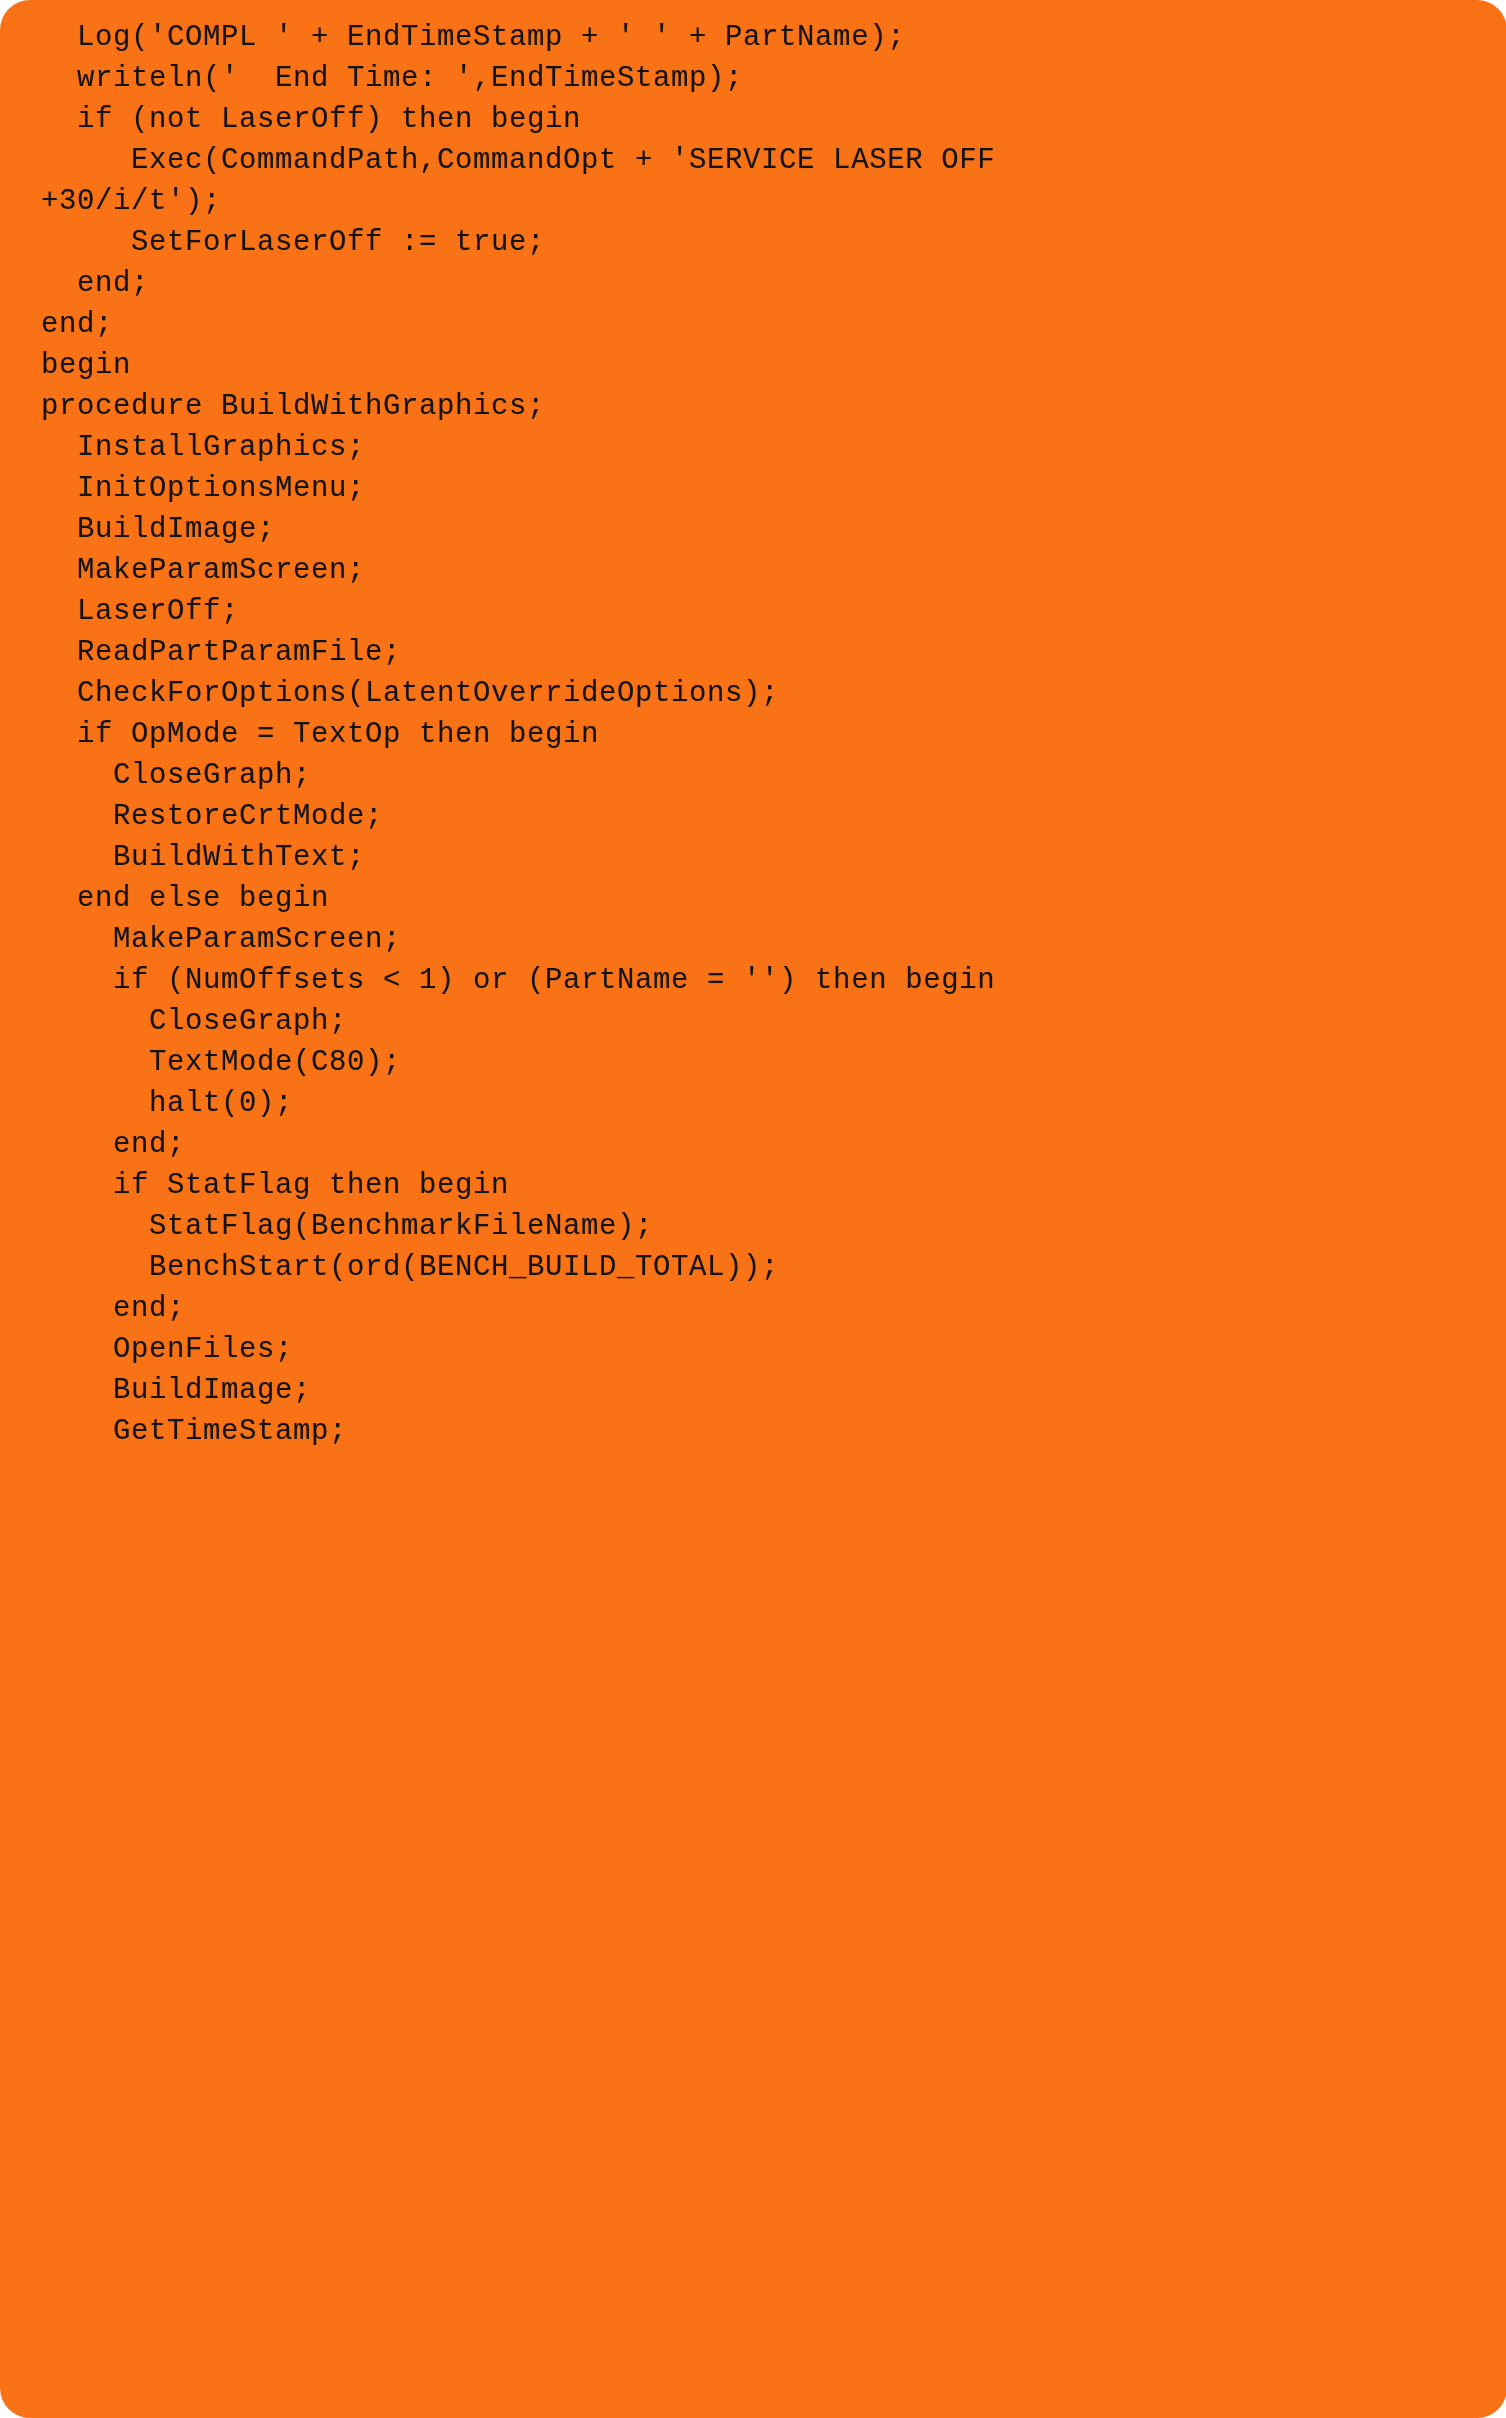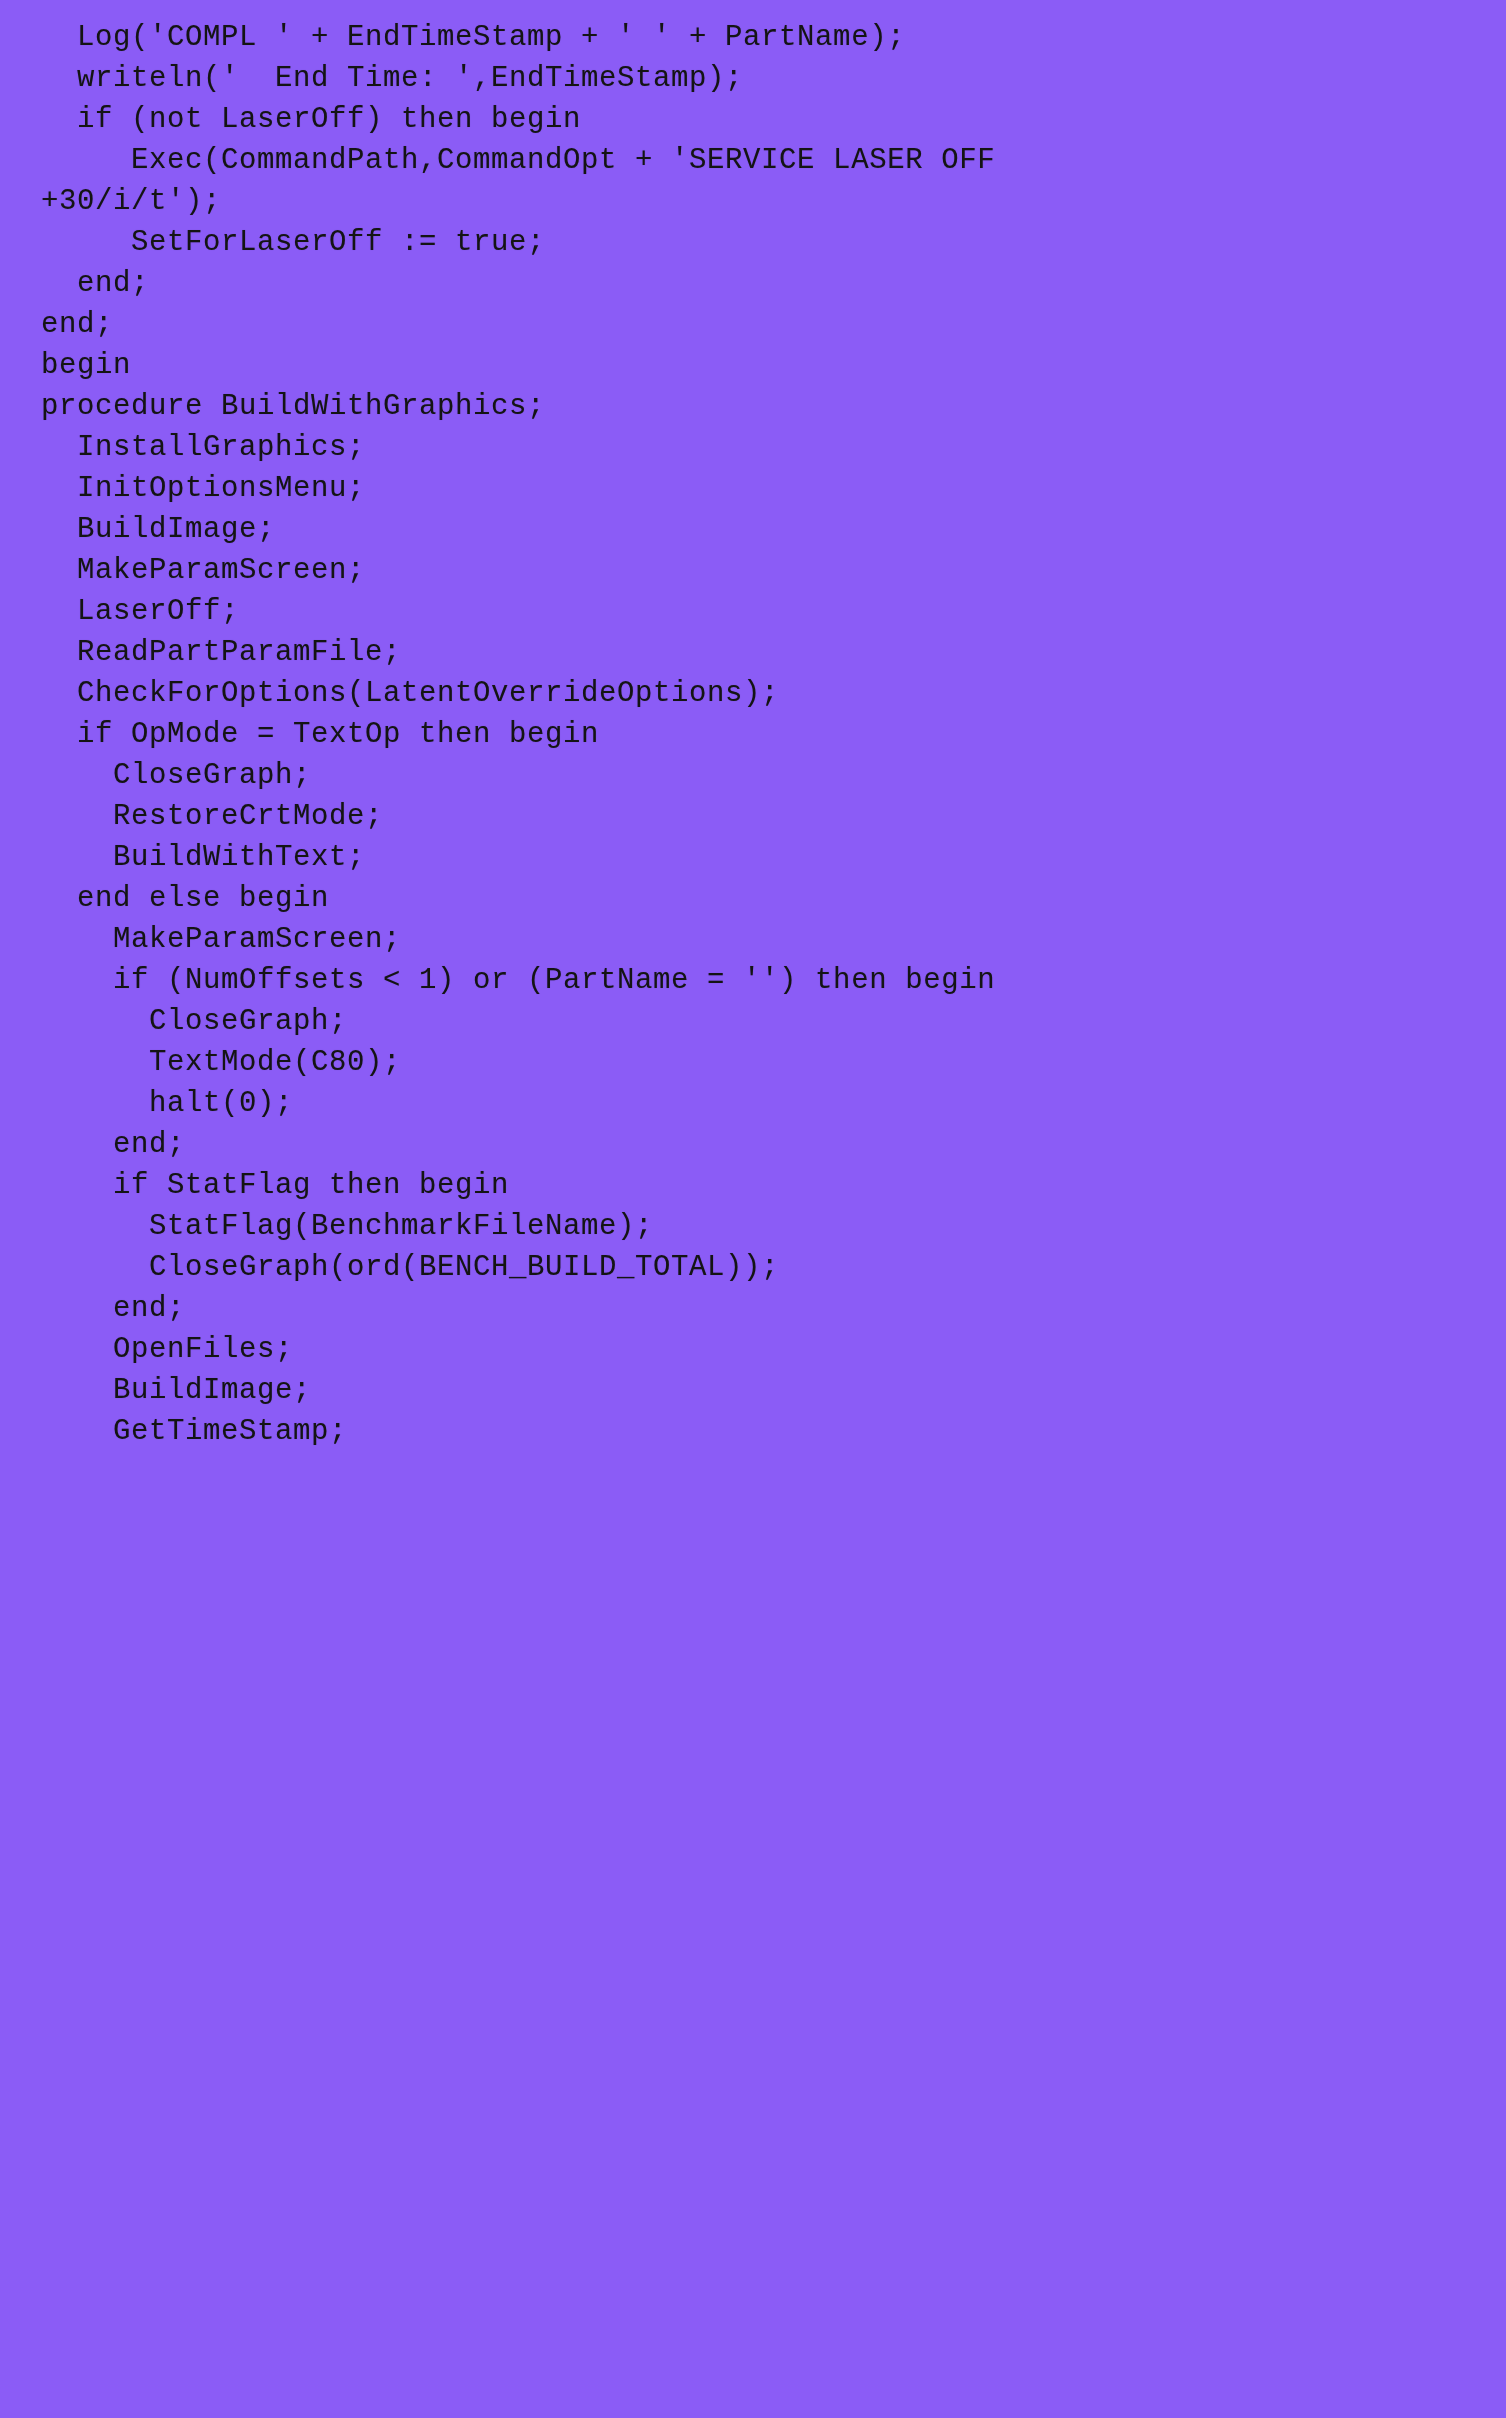--- a/index.html
+++ b/index.html
@@ -9,23 +9,24 @@
   }
   body {
     width: 1507px;
     min-height: 2418px;
     font-family: "Liberation Mono", "DejaVu Sans Mono", monospace;
   }
   .page {
     position: relative;
     width: 1507px;
     min-height: 2418px;
-    background: #8b5cf6;
+    background: #f97316;
     padding: 0;
     box-sizing: border-box;
+    border-radius: 30px;
   }
   .code-block {
     position: absolute;
     left: 41px;
     top: 17px;
     width: 1422px;
   }
   .code-line {
     font-family: "Liberation Mono", "DejaVu Sans Mono", monospace;
     font-size: 29px;
@@ -69,20 +70,20 @@
     <div class="code-line">    BuildWithText;</div>
     <div class="code-line">  end else begin</div>
     <div class="code-line">    MakeParamScreen;</div>
     <div class="code-line">    if (NumOffsets &lt; 1) or (PartName = '') then begin</div>
     <div class="code-line">      CloseGraph;</div>
     <div class="code-line">      TextMode(C80);</div>
     <div class="code-line">      halt(0);</div>
     <div class="code-line">    end;</div>
     <div class="code-line">    if StatFlag then begin</div>
     <div class="code-line">      StatFlag(BenchmarkFileName);</div>
-    <div class="code-line">      CloseGraph(ord(BENCH_BUILD_TOTAL));</div>
+    <div class="code-line">      BenchStart(ord(BENCH_BUILD_TOTAL));</div>
     <div class="code-line">    end;</div>
     <div class="code-line">    OpenFiles;</div>
     <div class="code-line">    BuildImage;</div>
     <div class="code-line">    GetTimeStamp;</div>
   </div>
 </div>
 
 
 </body></html>

